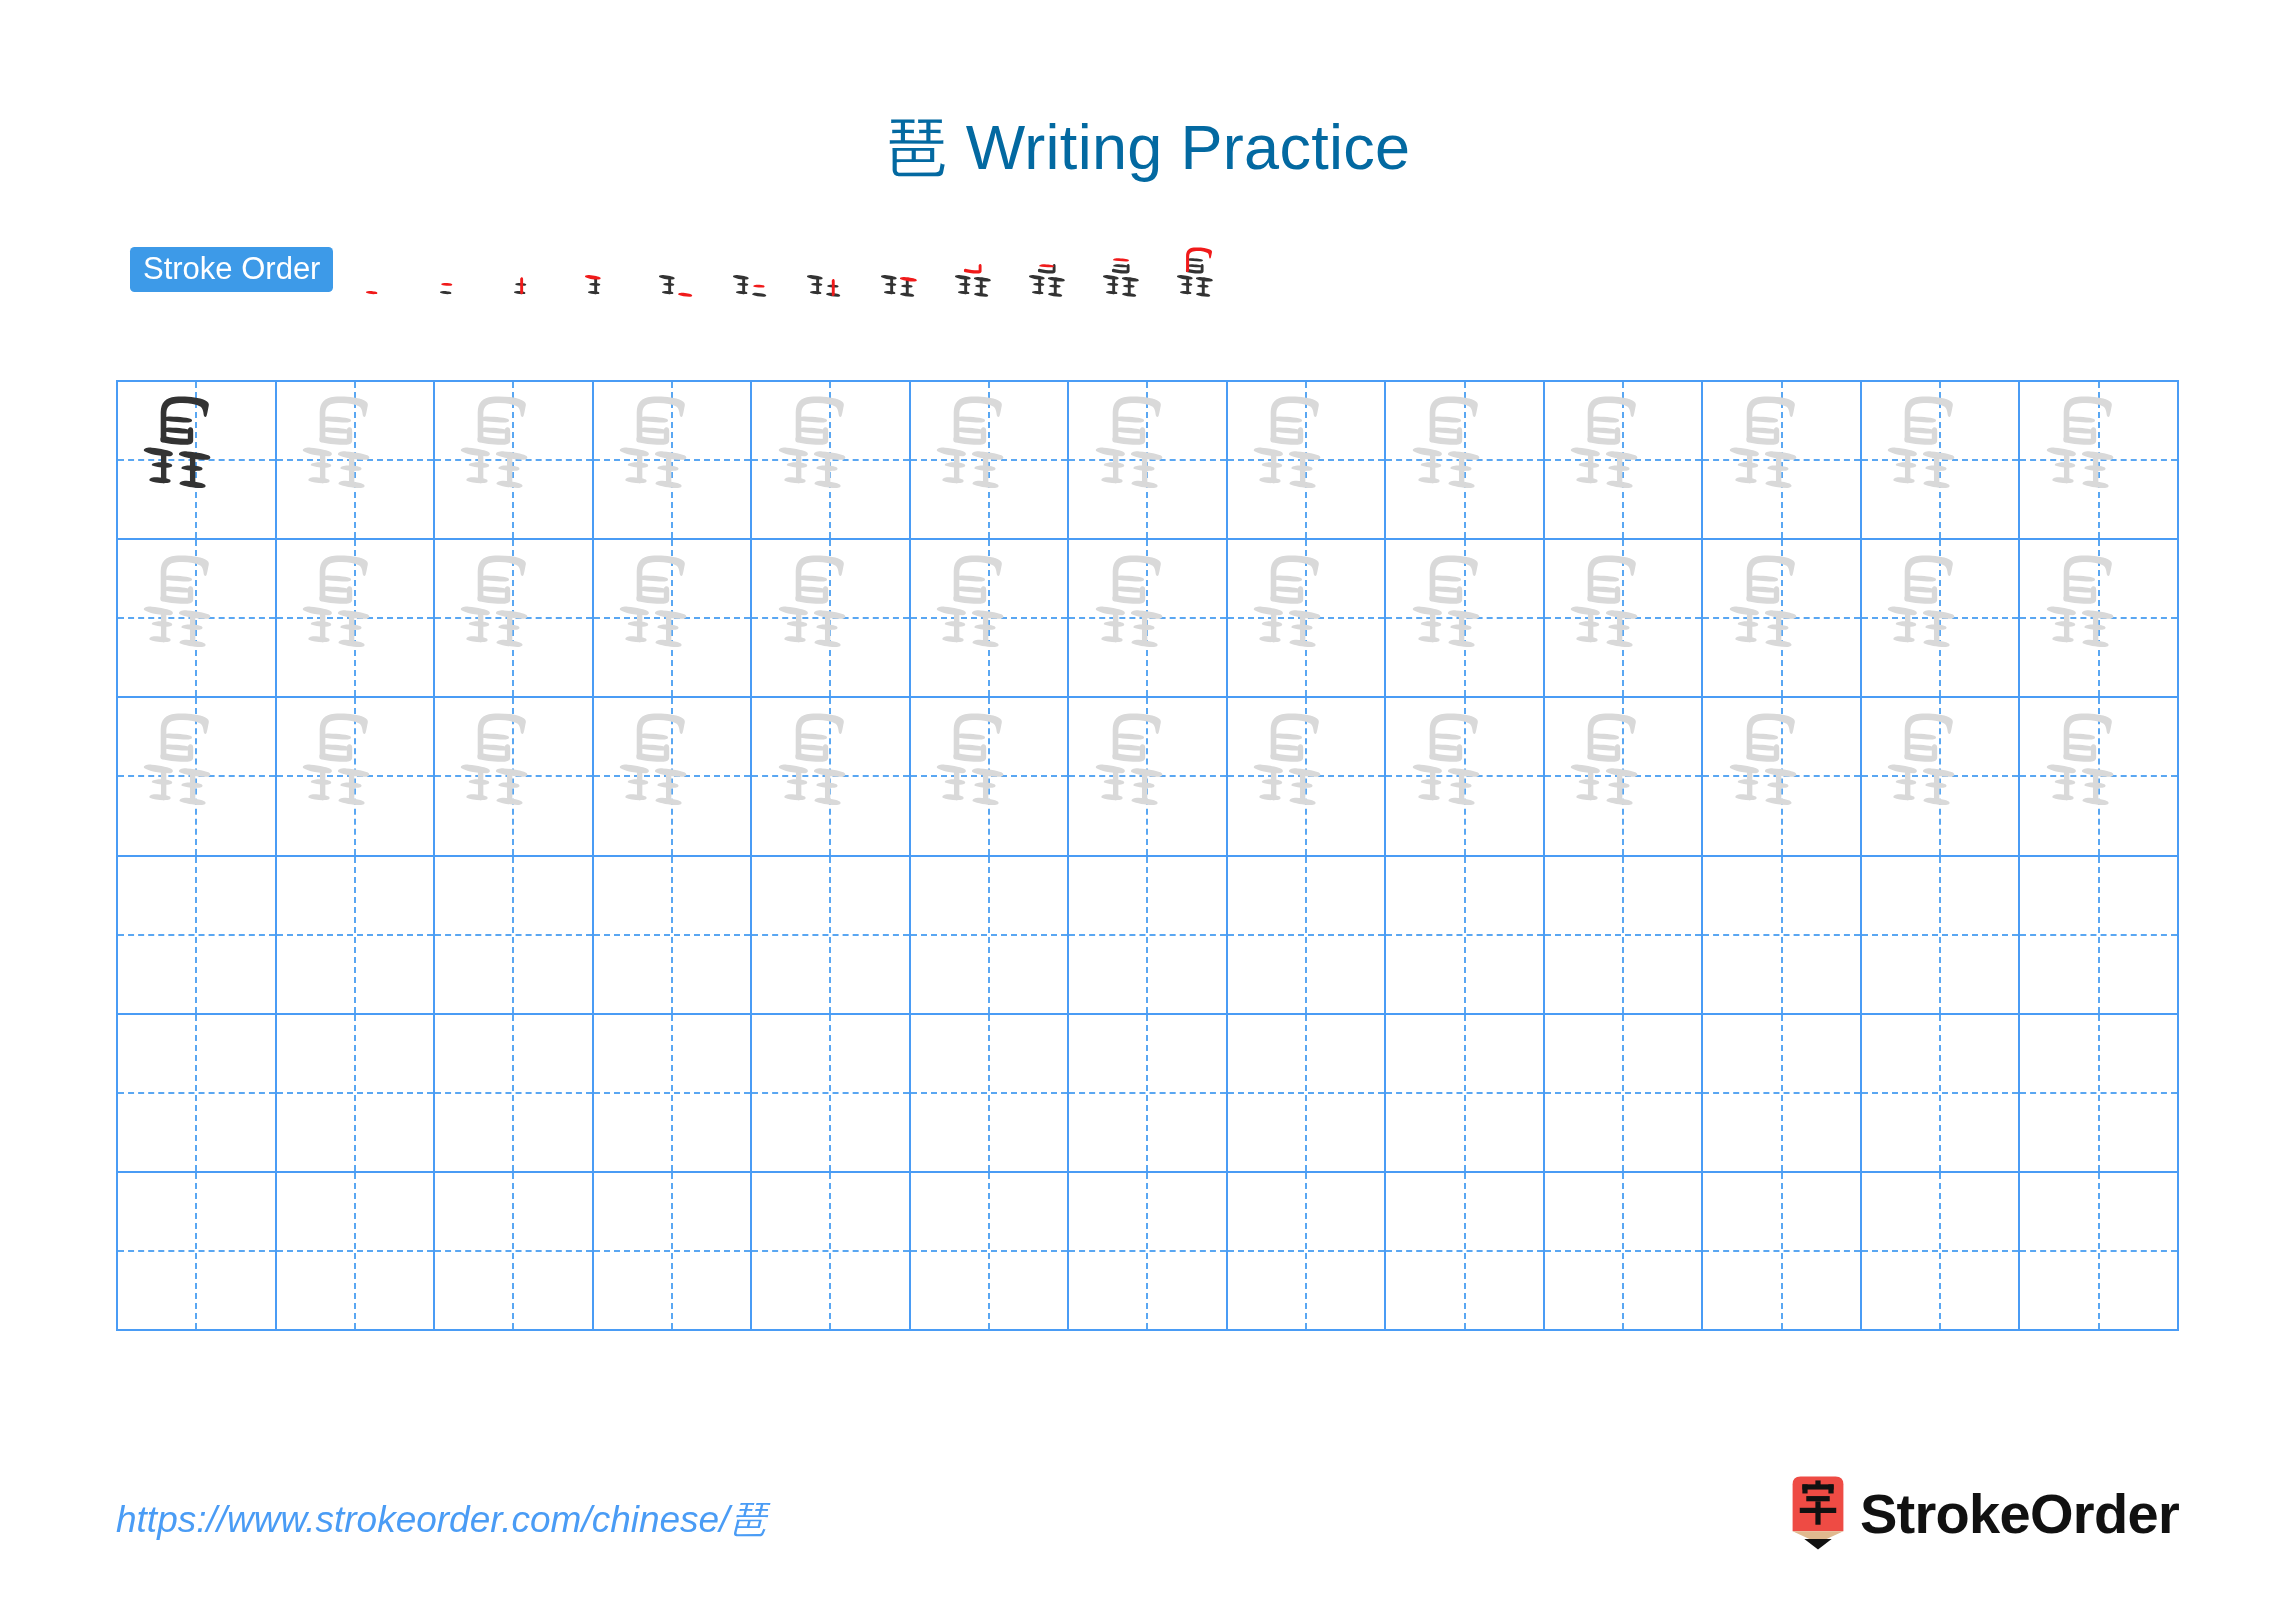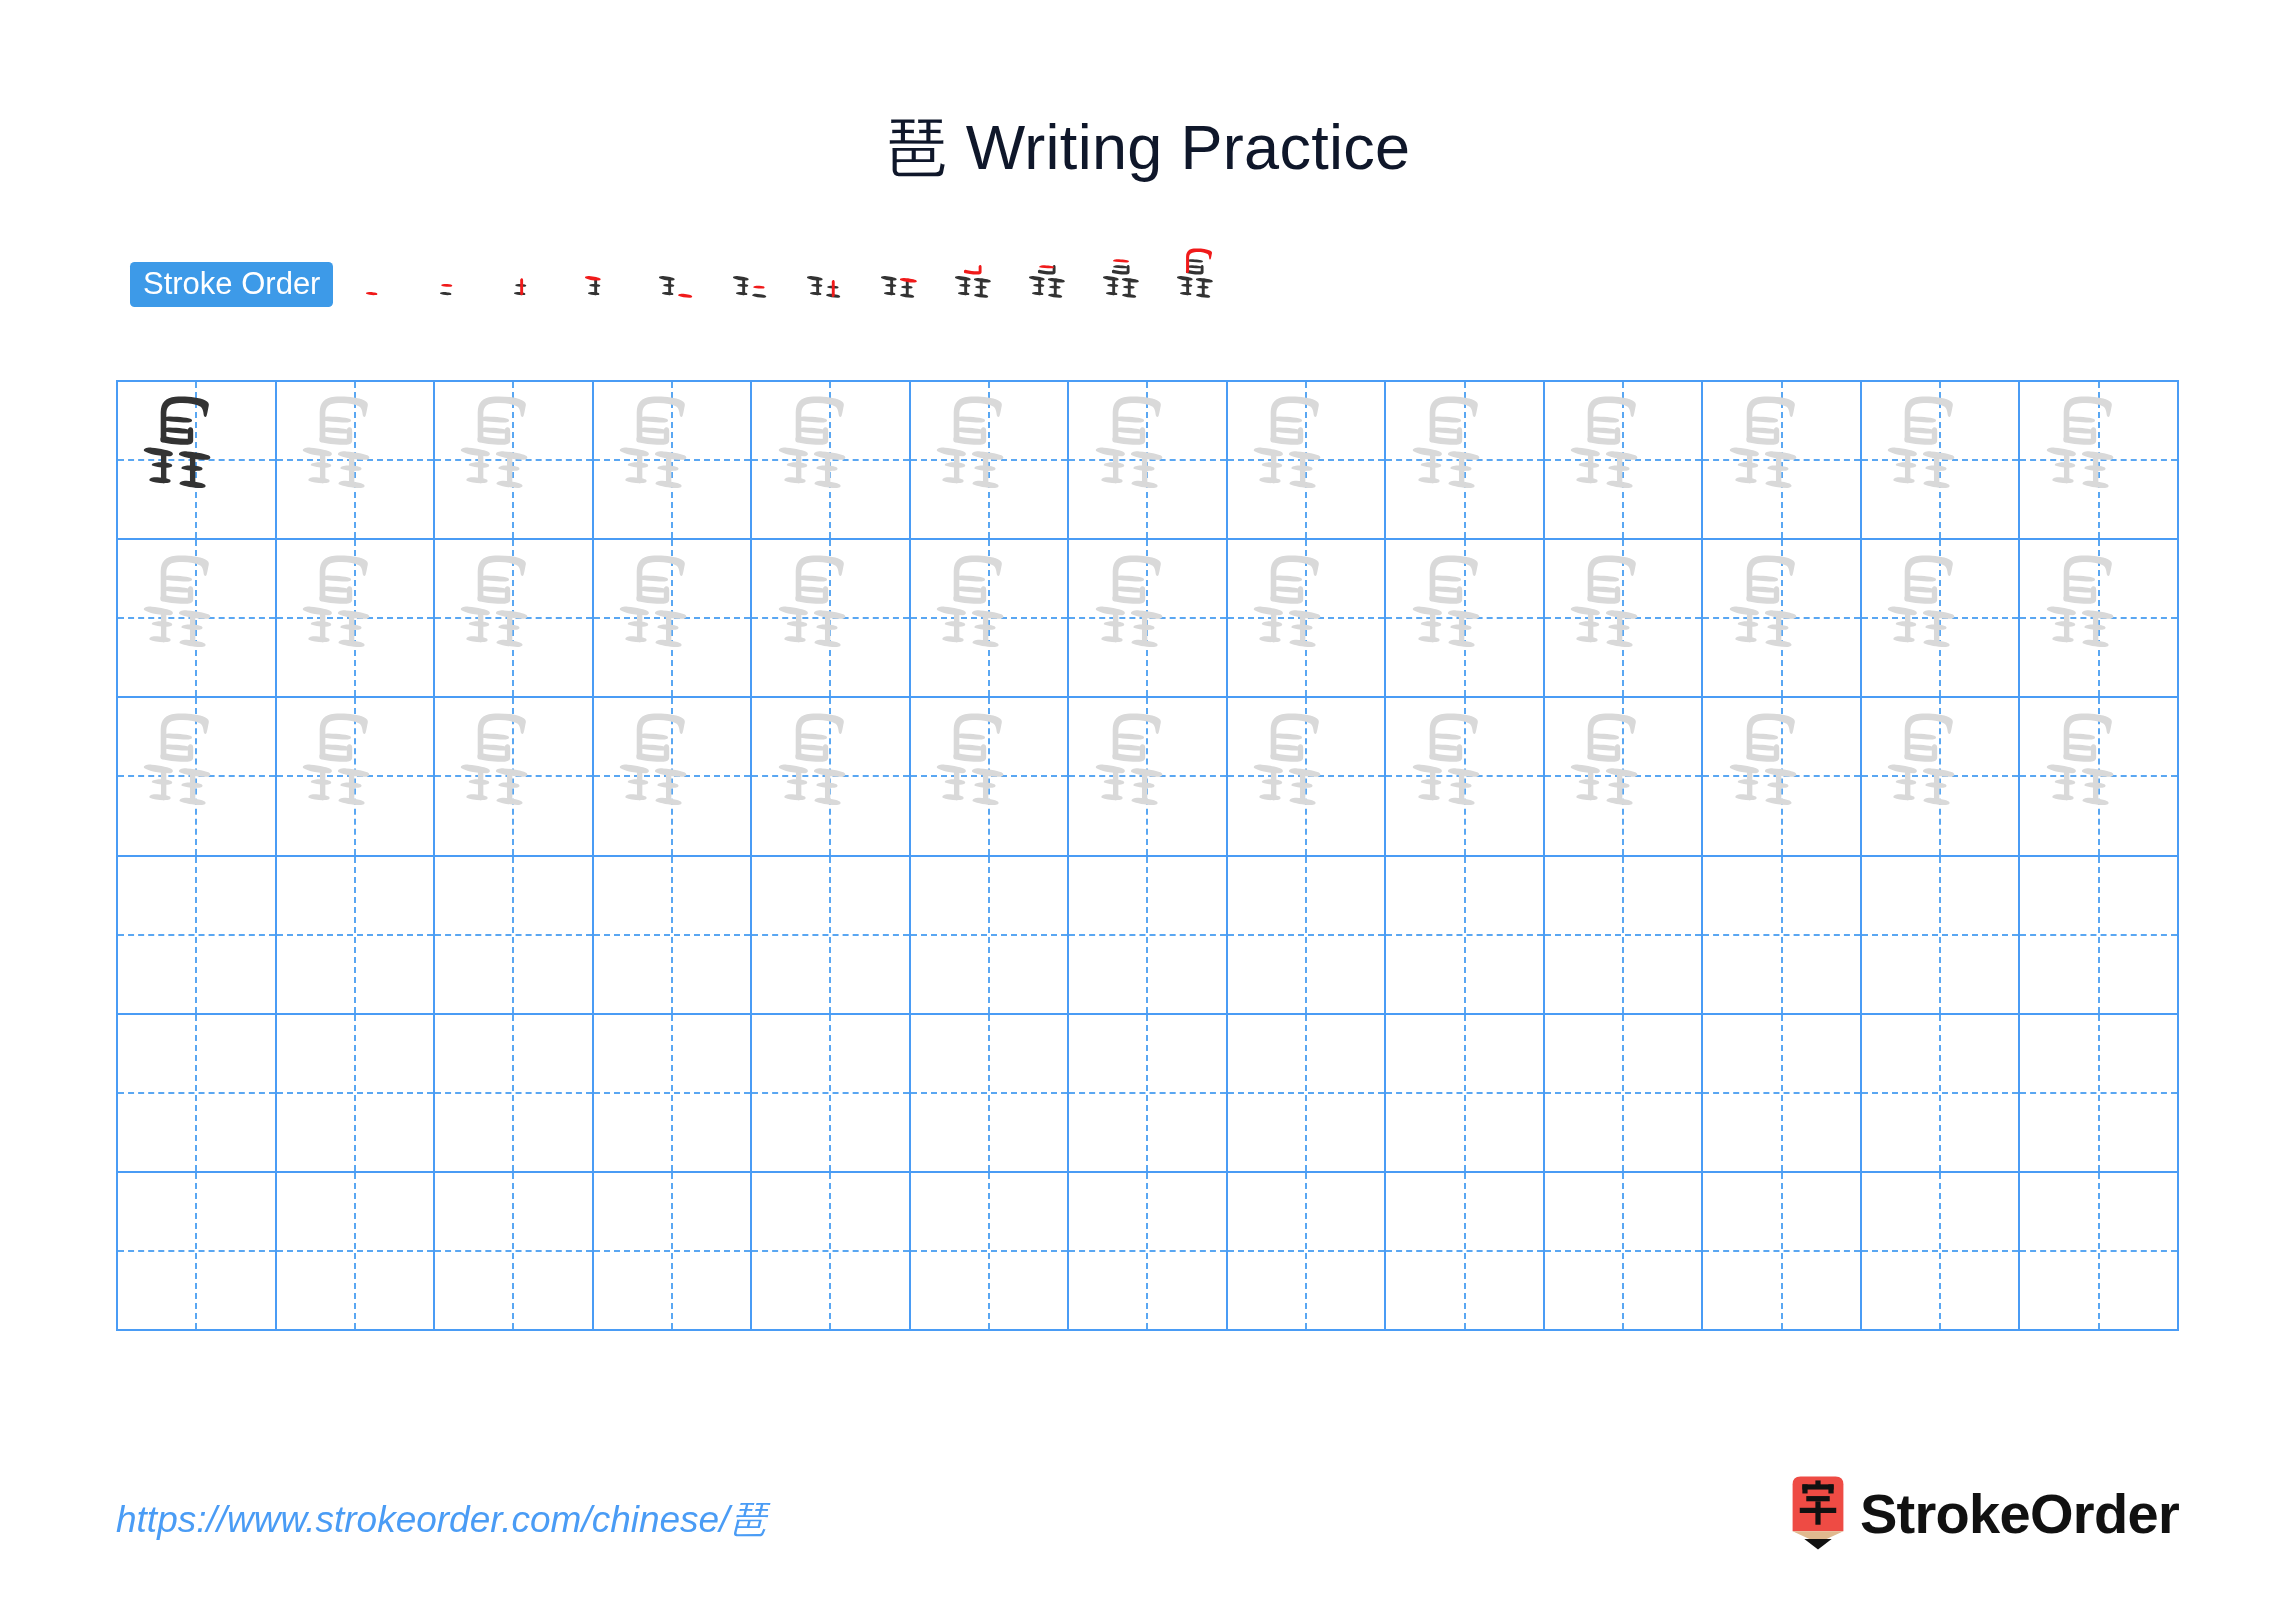--- a/index.html
+++ b/index.html
@@ -17,34 +17,34 @@
 
   
   .page-title {
     position: absolute;
     top: 105px;
     left: 0;
     width: 100%;
     text-align: center;
     font-size: 63px;
     font-weight: 400;
-    color: #0f172a;
+    color: #0369a1;
     letter-spacing: 0.3px;
     white-space: nowrap;
   }
 
   
   .stroke-order-row {
     position: absolute;
     top: 243px;
     left: 130px;
     right: 111px;
     height: 79px;
     display: flex;
-    align-items: center;
+    align-items: flex-start;
   }
   .stroke-order-badge {
     background: #3d9ae8;
     color: #ffffff;
     font-size: 31px;
     font-weight: 400;
     padding: 5.9px 13px 8.5px 13px;
     border-radius: 4.6px;
     line-height: 1;
     white-space: nowrap;

